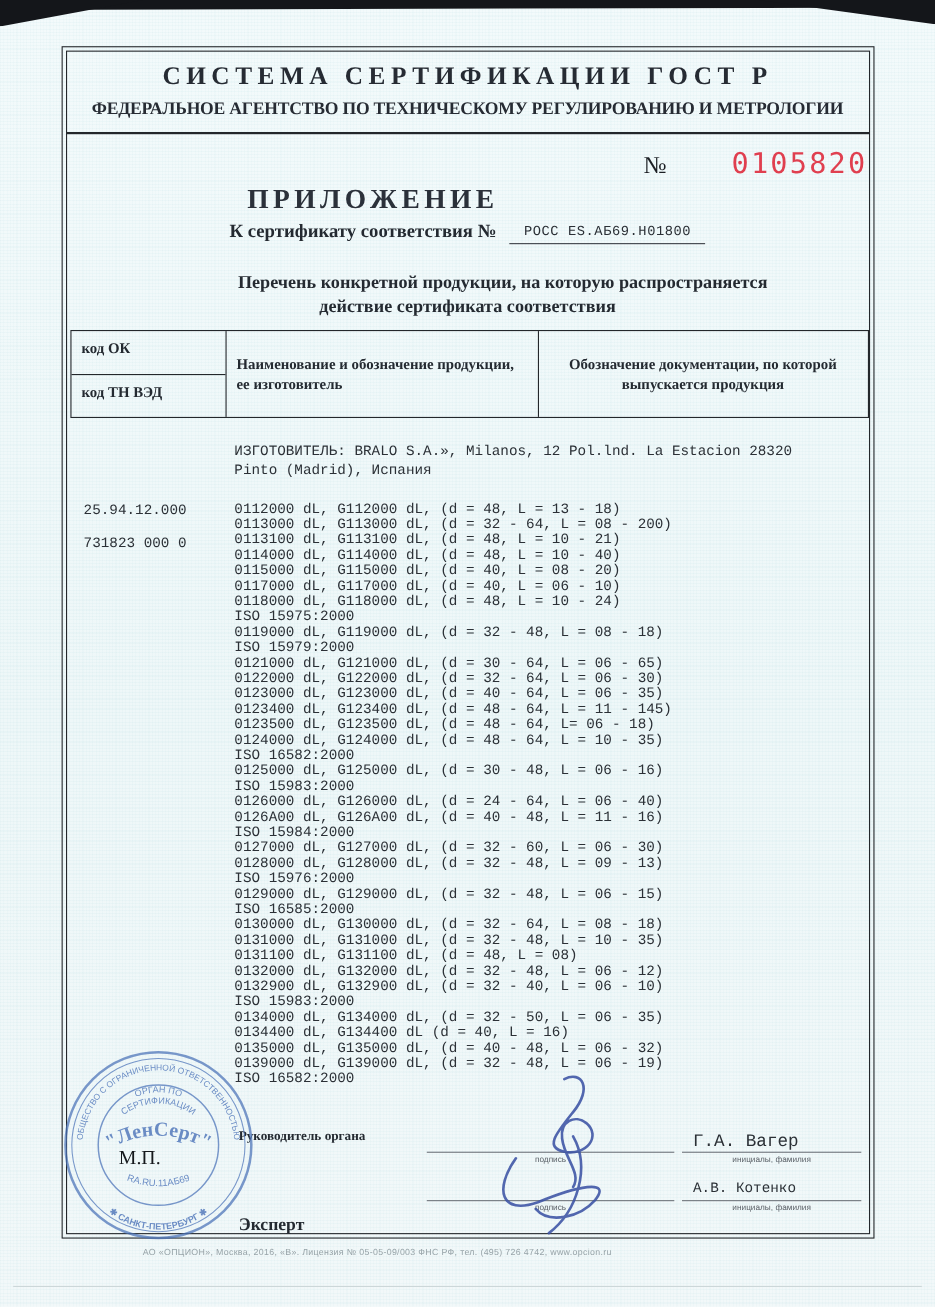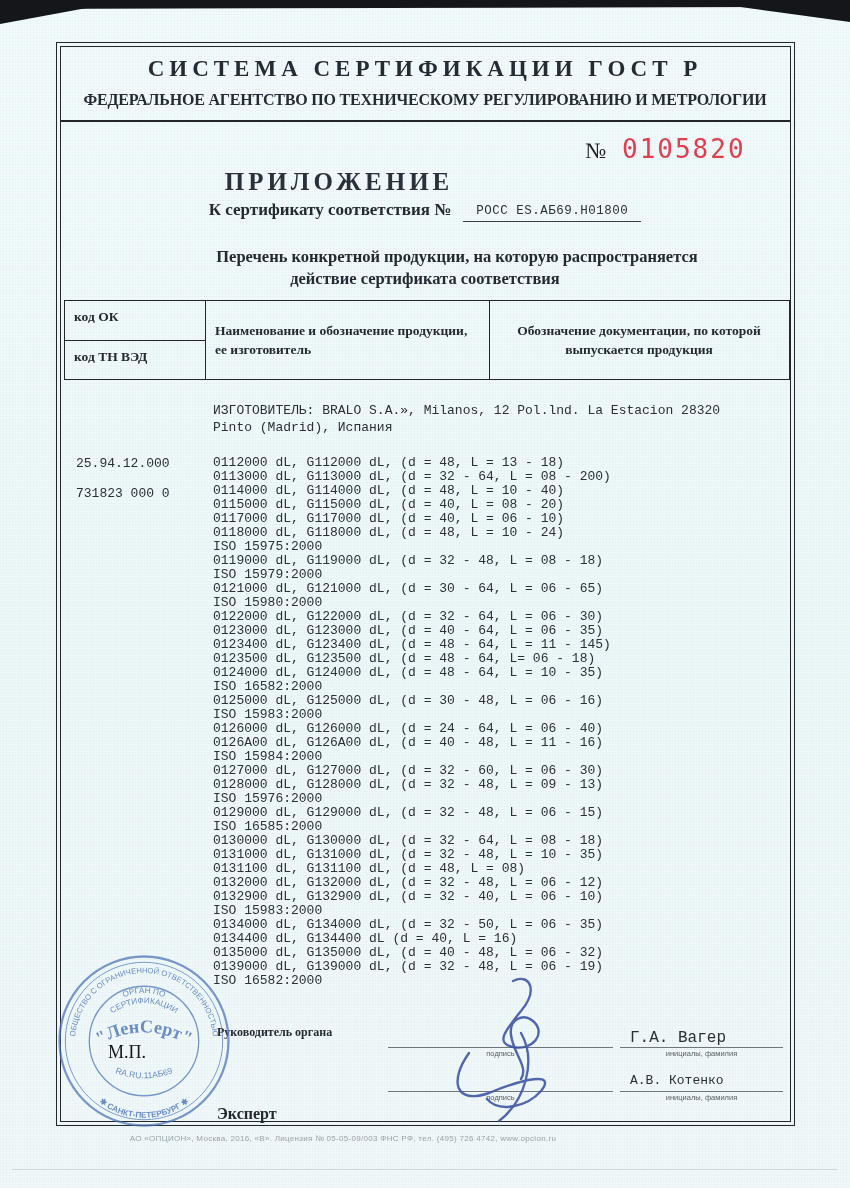--- a/index.html
+++ b/index.html
@@ -28,21 +28,21 @@
   .frame-inner{position:absolute;inset:3px;border:1px solid var(--frame);}
 
   
   .hdr1{position:absolute;left:60px;width:730px;top:56px;text-align:center;font-size:23px;font-weight:bold;letter-spacing:5px;color:#262b33;}
   .hdr2{position:absolute;left:60px;width:730px;top:91px;text-align:center;font-size:16px;font-weight:bold;letter-spacing:-0.2px;color:#262b33;}
   .hdr-rule{position:absolute;left:60px;width:730px;top:120px;border-top:2px solid var(--frame);}
 
   
   .serial{position:absolute;left:585px;top:134px;display:flex;gap:16px;align-items:baseline;}
   .serial .pre{font-size:22px;color:#1c1f24;}
-  .serial .num{font-family:"DejaVu Sans Mono",monospace;font-size:26px;letter-spacing:2px;color:var(--serial_red);}
+  .serial .num{font-family:"DejaVu Sans Mono",monospace;font-size:26px;letter-spacing:2px;color:var(--serial_red);margin-left:43px;}
 
   .doc-title{position:absolute;left:0;width:678px;top:168px;text-align:center;font-size:25px;font-weight:bold;letter-spacing:4px;color:#2b313a;}
 
   .cert-row{position:absolute;left:0;width:850px;top:200px;display:flex;justify-content:center;align-items:flex-end;gap:12px;}
   .cert-label{font-size:17px;font-weight:bold;padding-bottom:2px;}
   .cert-value{min-width:170px;text-align:center;border-bottom:1.2px solid #3a3f45;padding:0 4px 3px 4px;
               font-family:"Liberation Mono",monospace;font-size:12.5px;letter-spacing:0.5px;color:#30353c;}
 
   .sub1{position:absolute;left:0;width:850px;top:247px;text-align:center;font-size:16.5px;font-weight:bold;margin-left:32px;}
   .sub2{position:absolute;left:0;width:850px;top:269px;text-align:center;font-size:16.5px;font-weight:bold;}
@@ -134,29 +134,29 @@
   </div>
 
   <div class="manufacturer mono">ИЗГОТОВИТЕЛЬ: BRALO S.A.», Milanos, 12 Pol.lnd. La Estacion 28320 Pinto (Madrid), Испания</div>
 
   <div class="code1 mono">25.94.12.000</div>
   <div class="code2 mono">731823 000 0</div>
 
   <div class="products mono">
       <div class="product-line">0112000 dL, G112000 dL, (d = 48, L = 13 - 18)</div>
       <div class="product-line">0113000 dL, G113000 dL, (d = 32 - 64, L = 08 - 200)</div>
+      <div class="product-line">0113100 dL, G113100 dL, (d = 48, L = 10 - 21)</div>
       <div class="product-line">0114000 dL, G114000 dL, (d = 48, L = 10 - 40)</div>
       <div class="product-line">0115000 dL, G115000 dL, (d = 40, L = 08 - 20)</div>
       <div class="product-line">0117000 dL, G117000 dL, (d = 40, L = 06 - 10)</div>
       <div class="product-line">0118000 dL, G118000 dL, (d = 48, L = 10 - 24)</div>
       <div class="product-line">ISO 15975:2000</div>
       <div class="product-line">0119000 dL, G119000 dL, (d = 32 - 48, L = 08 - 18)</div>
       <div class="product-line">ISO 15979:2000</div>
       <div class="product-line">0121000 dL, G121000 dL, (d = 30 - 64, L = 06 - 65)</div>
-      <div class="product-line">ISO 15980:2000</div>
       <div class="product-line">0122000 dL, G122000 dL, (d = 32 - 64, L = 06 - 30)</div>
       <div class="product-line">0123000 dL, G123000 dL, (d = 40 - 64, L = 06 - 35)</div>
       <div class="product-line">0123400 dL, G123400 dL, (d = 48 - 64, L = 11 - 145)</div>
       <div class="product-line">0123500 dL, G123500 dL, (d = 48 - 64, L= 06 - 18)</div>
       <div class="product-line">0124000 dL, G124000 dL, (d = 48 - 64, L = 10 - 35)</div>
       <div class="product-line">ISO 16582:2000</div>
       <div class="product-line">0125000 dL, G125000 dL, (d = 30 - 48, L = 06 - 16)</div>
       <div class="product-line">ISO 15983:2000</div>
       <div class="product-line">0126000 dL, G126000 dL, (d = 24 - 64, L = 06 - 40)</div>
       <div class="product-line">0126A00 dL, G126A00 dL, (d = 40 - 48, L = 11 - 16)</div>

